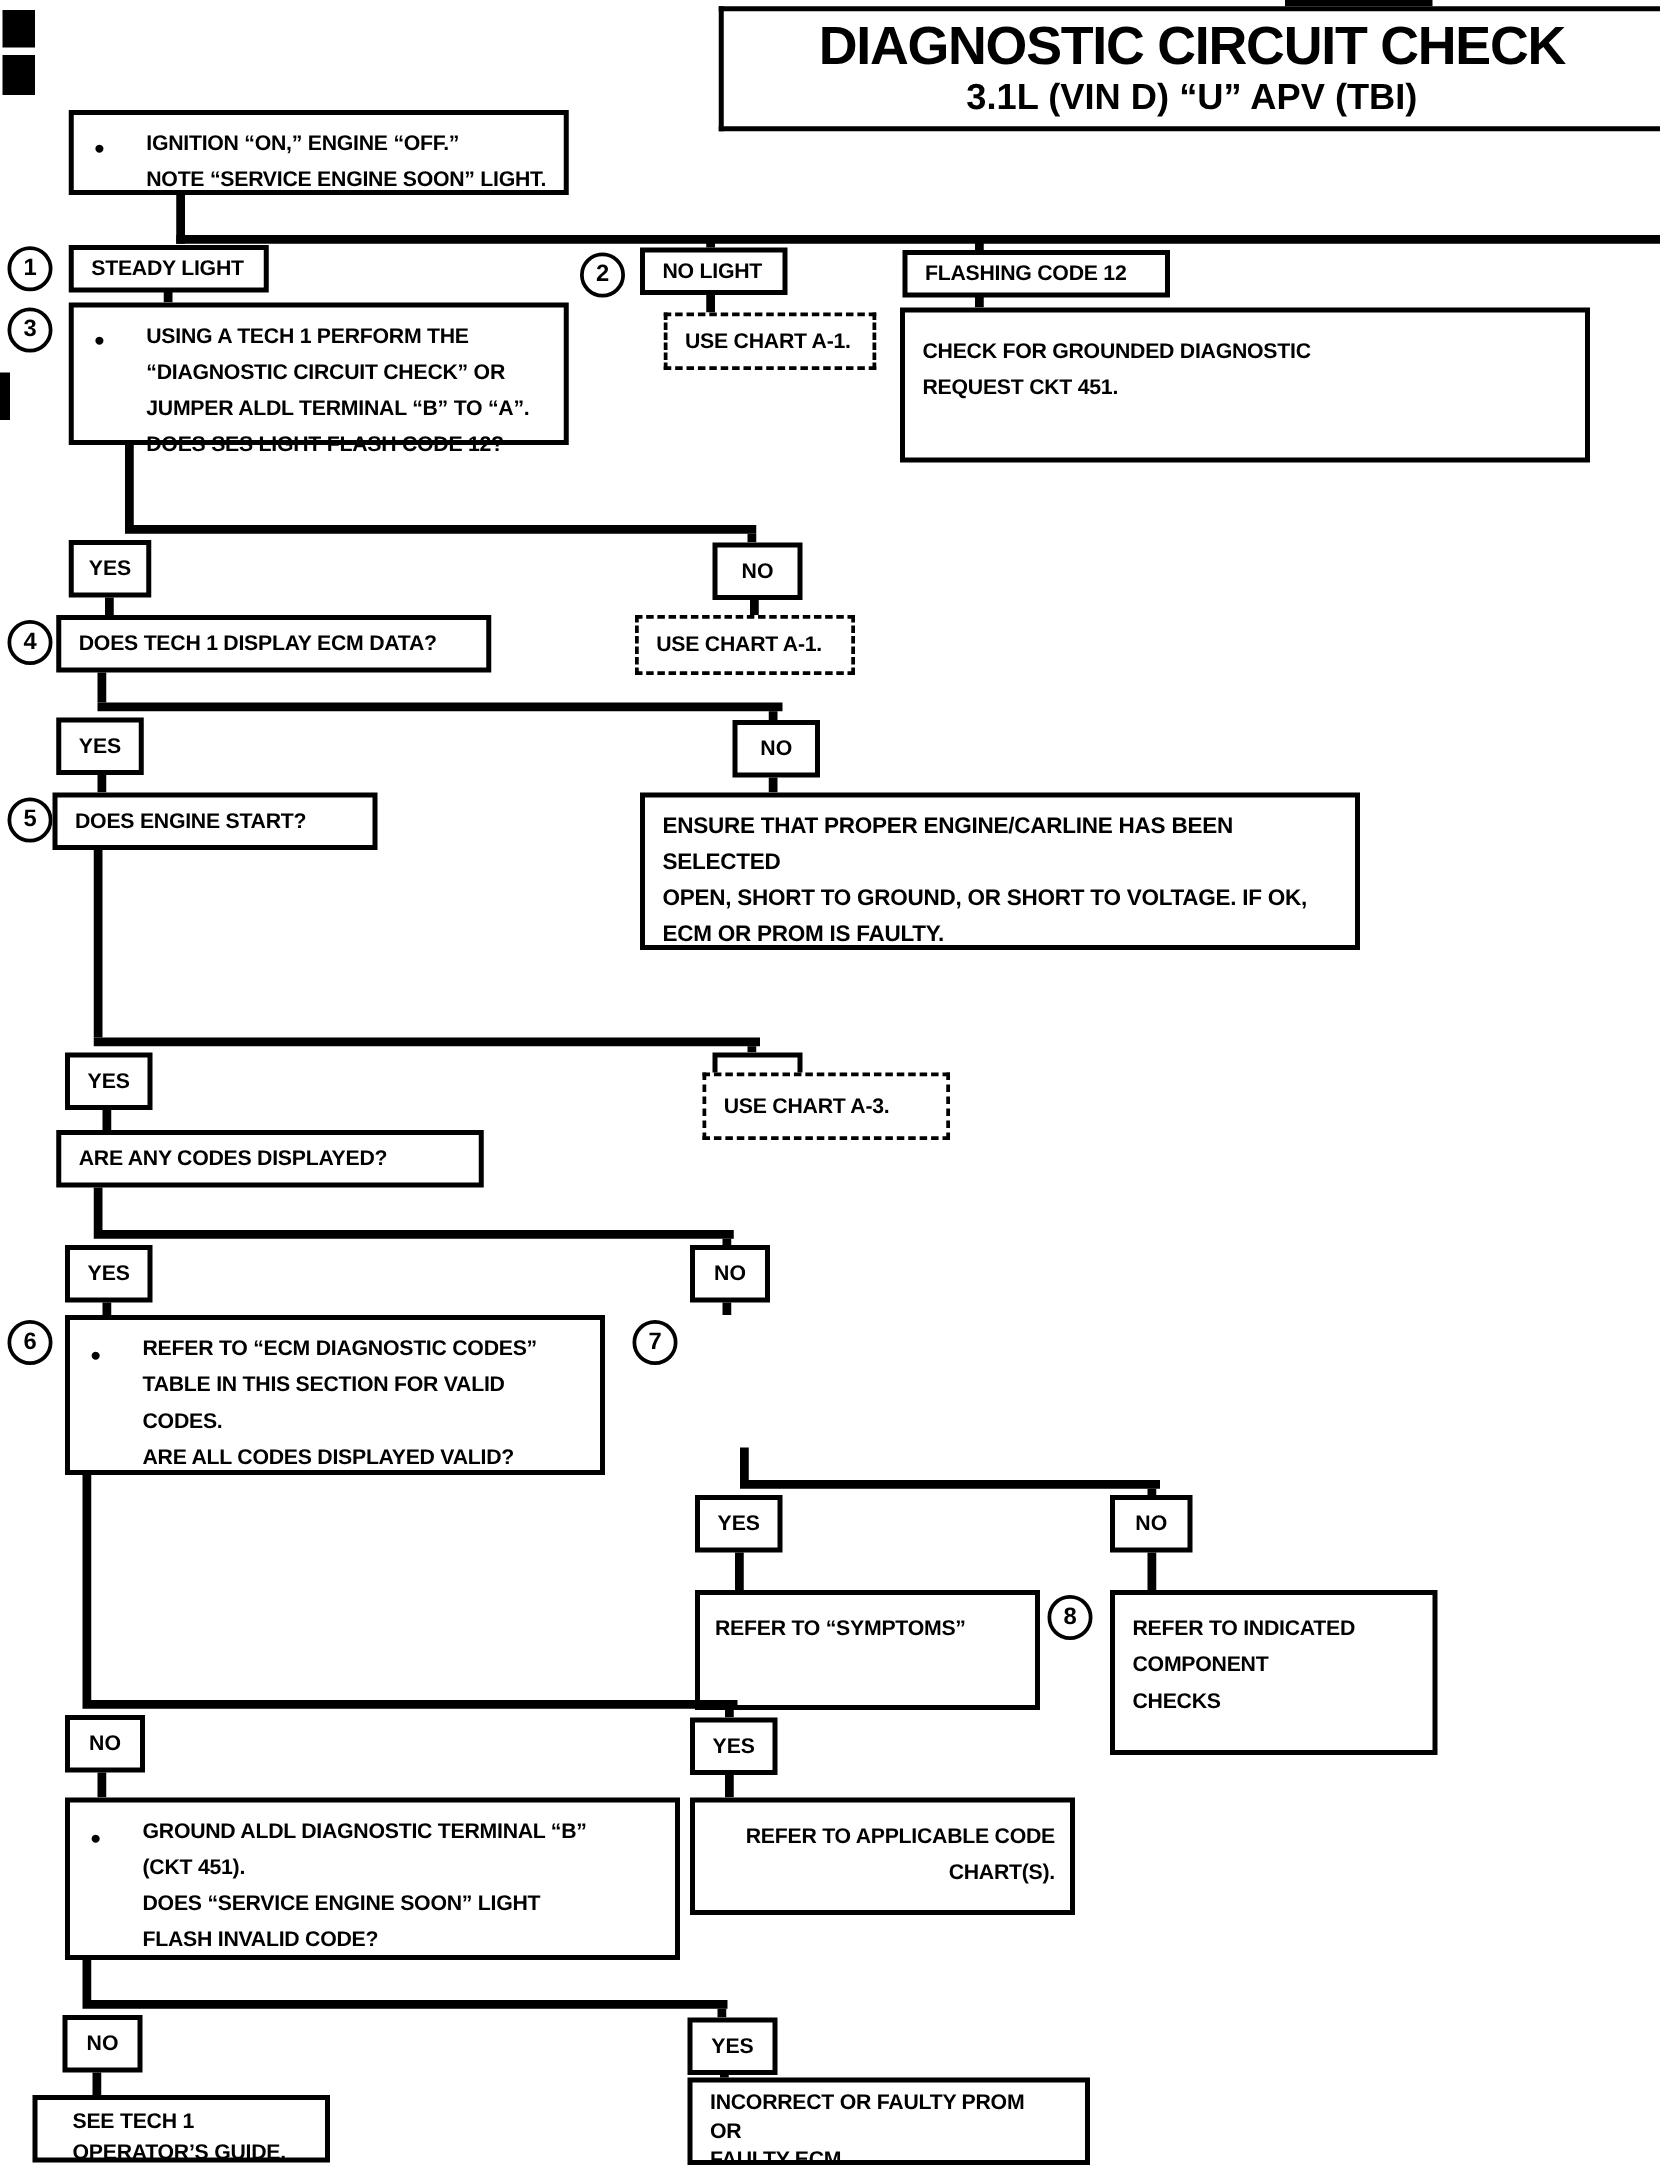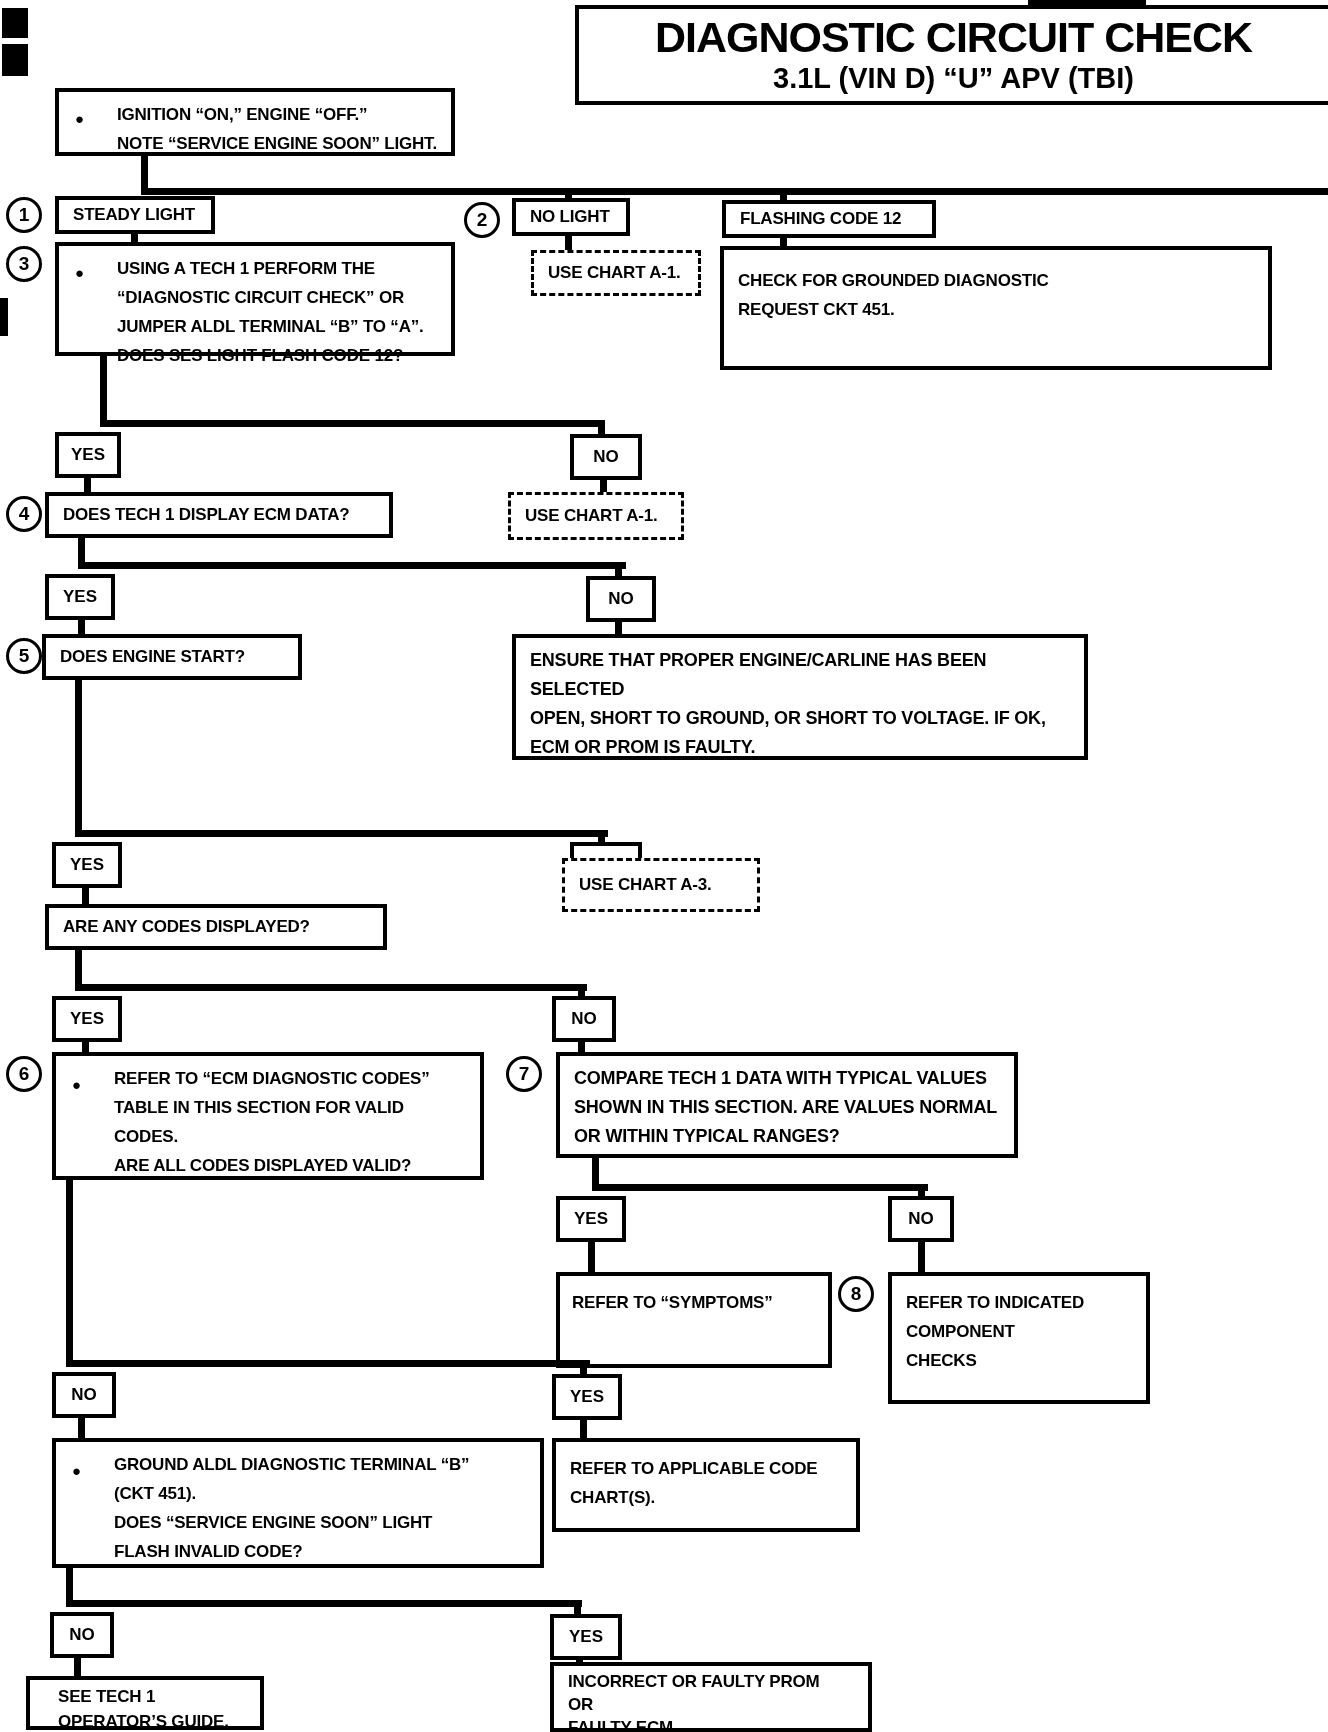--- a/index.html
+++ b/index.html
@@ -140,25 +140,20 @@
   <div class="line" style="left:578px;top:1042px;width:7px;height:10px;"></div>
   <div class="step" style="left:6px;top:1056px;">6</div>
   <div class="box txt ind" style="left:52px;top:1052px;width:432px;height:128px;">
     <span class="blt" style="top:14px;">●</span>
     <div>REFER TO “ECM DIAGNOSTIC CODES”</div>
     <div>TABLE IN THIS SECTION FOR VALID</div>
     <div>CODES.</div>
     <div>ARE ALL CODES DISPLAYED VALID?</div>
   </div>
   <div class="step" style="left:506px;top:1056px;">7</div>
-  <div class="box txt pad" style="left:556px;top:1052px;width:462px;height:106px;font-size:18px;">
-    <div>COMPARE TECH 1 DATA WITH TYPICAL VALUES</div>
-    <div>SHOWN IN THIS SECTION. ARE VALUES NORMAL</div>
-    <div>OR WITHIN TYPICAL RANGES?</div>
-  </div>
 
   <div class="line" style="left:592px;top:1158px;width:7px;height:26px;"></div>
   <div class="line" style="left:592px;top:1184px;width:336px;height:7px;"></div>
   <div class="line" style="left:918px;top:1191px;width:7px;height:5px;"></div>
   <div class="box yn" style="left:556px;top:1196px;width:70px;height:46px;">YES</div>
   <div class="box yn" style="left:888px;top:1196px;width:66px;height:46px;">NO</div>
 
   <div class="line" style="left:588px;top:1242px;width:7px;height:30px;"></div>
   <div class="line" style="left:918px;top:1242px;width:7px;height:30px;"></div>
   <div class="box txt" style="left:556px;top:1272px;width:276px;height:96px;padding:12px 12px 0 12px;">
@@ -179,21 +174,21 @@
 
   <div class="line" style="left:78px;top:1418px;width:7px;height:20px;"></div>
   <div class="line" style="left:580px;top:1420px;width:7px;height:18px;"></div>
   <div class="box txt ind" style="left:52px;top:1438px;width:492px;height:130px;">
     <span class="blt" style="top:14px;">●</span>
     <div>GROUND ALDL DIAGNOSTIC TERMINAL “B”</div>
     <div>(CKT 451).</div>
     <div>DOES “SERVICE ENGINE SOON” LIGHT</div>
     <div>FLASH INVALID CODE?</div>
   </div>
-  <div class="box txt" style="left:552px;top:1438px;width:308px;height:94px;padding:12px 12px 0 14px;">
+  <div class="box txt" style="left:552px;top:1438px;width:308px;height:94px;padding:12px 12px 0 14px;text-align:right;">
     <div>REFER TO APPLICABLE CODE</div>
     <div>CHART(S).</div>
   </div>
 
   <div class="line" style="left:66px;top:1568px;width:7px;height:32px;"></div>
   <div class="line" style="left:66px;top:1600px;width:516px;height:7px;"></div>
   <div class="line" style="left:574px;top:1607px;width:7px;height:7px;"></div>
   <div class="box yn" style="left:50px;top:1612px;width:64px;height:46px;">NO</div>
   <div class="box yn" style="left:550px;top:1614px;width:72px;height:46px;">YES</div>
 

